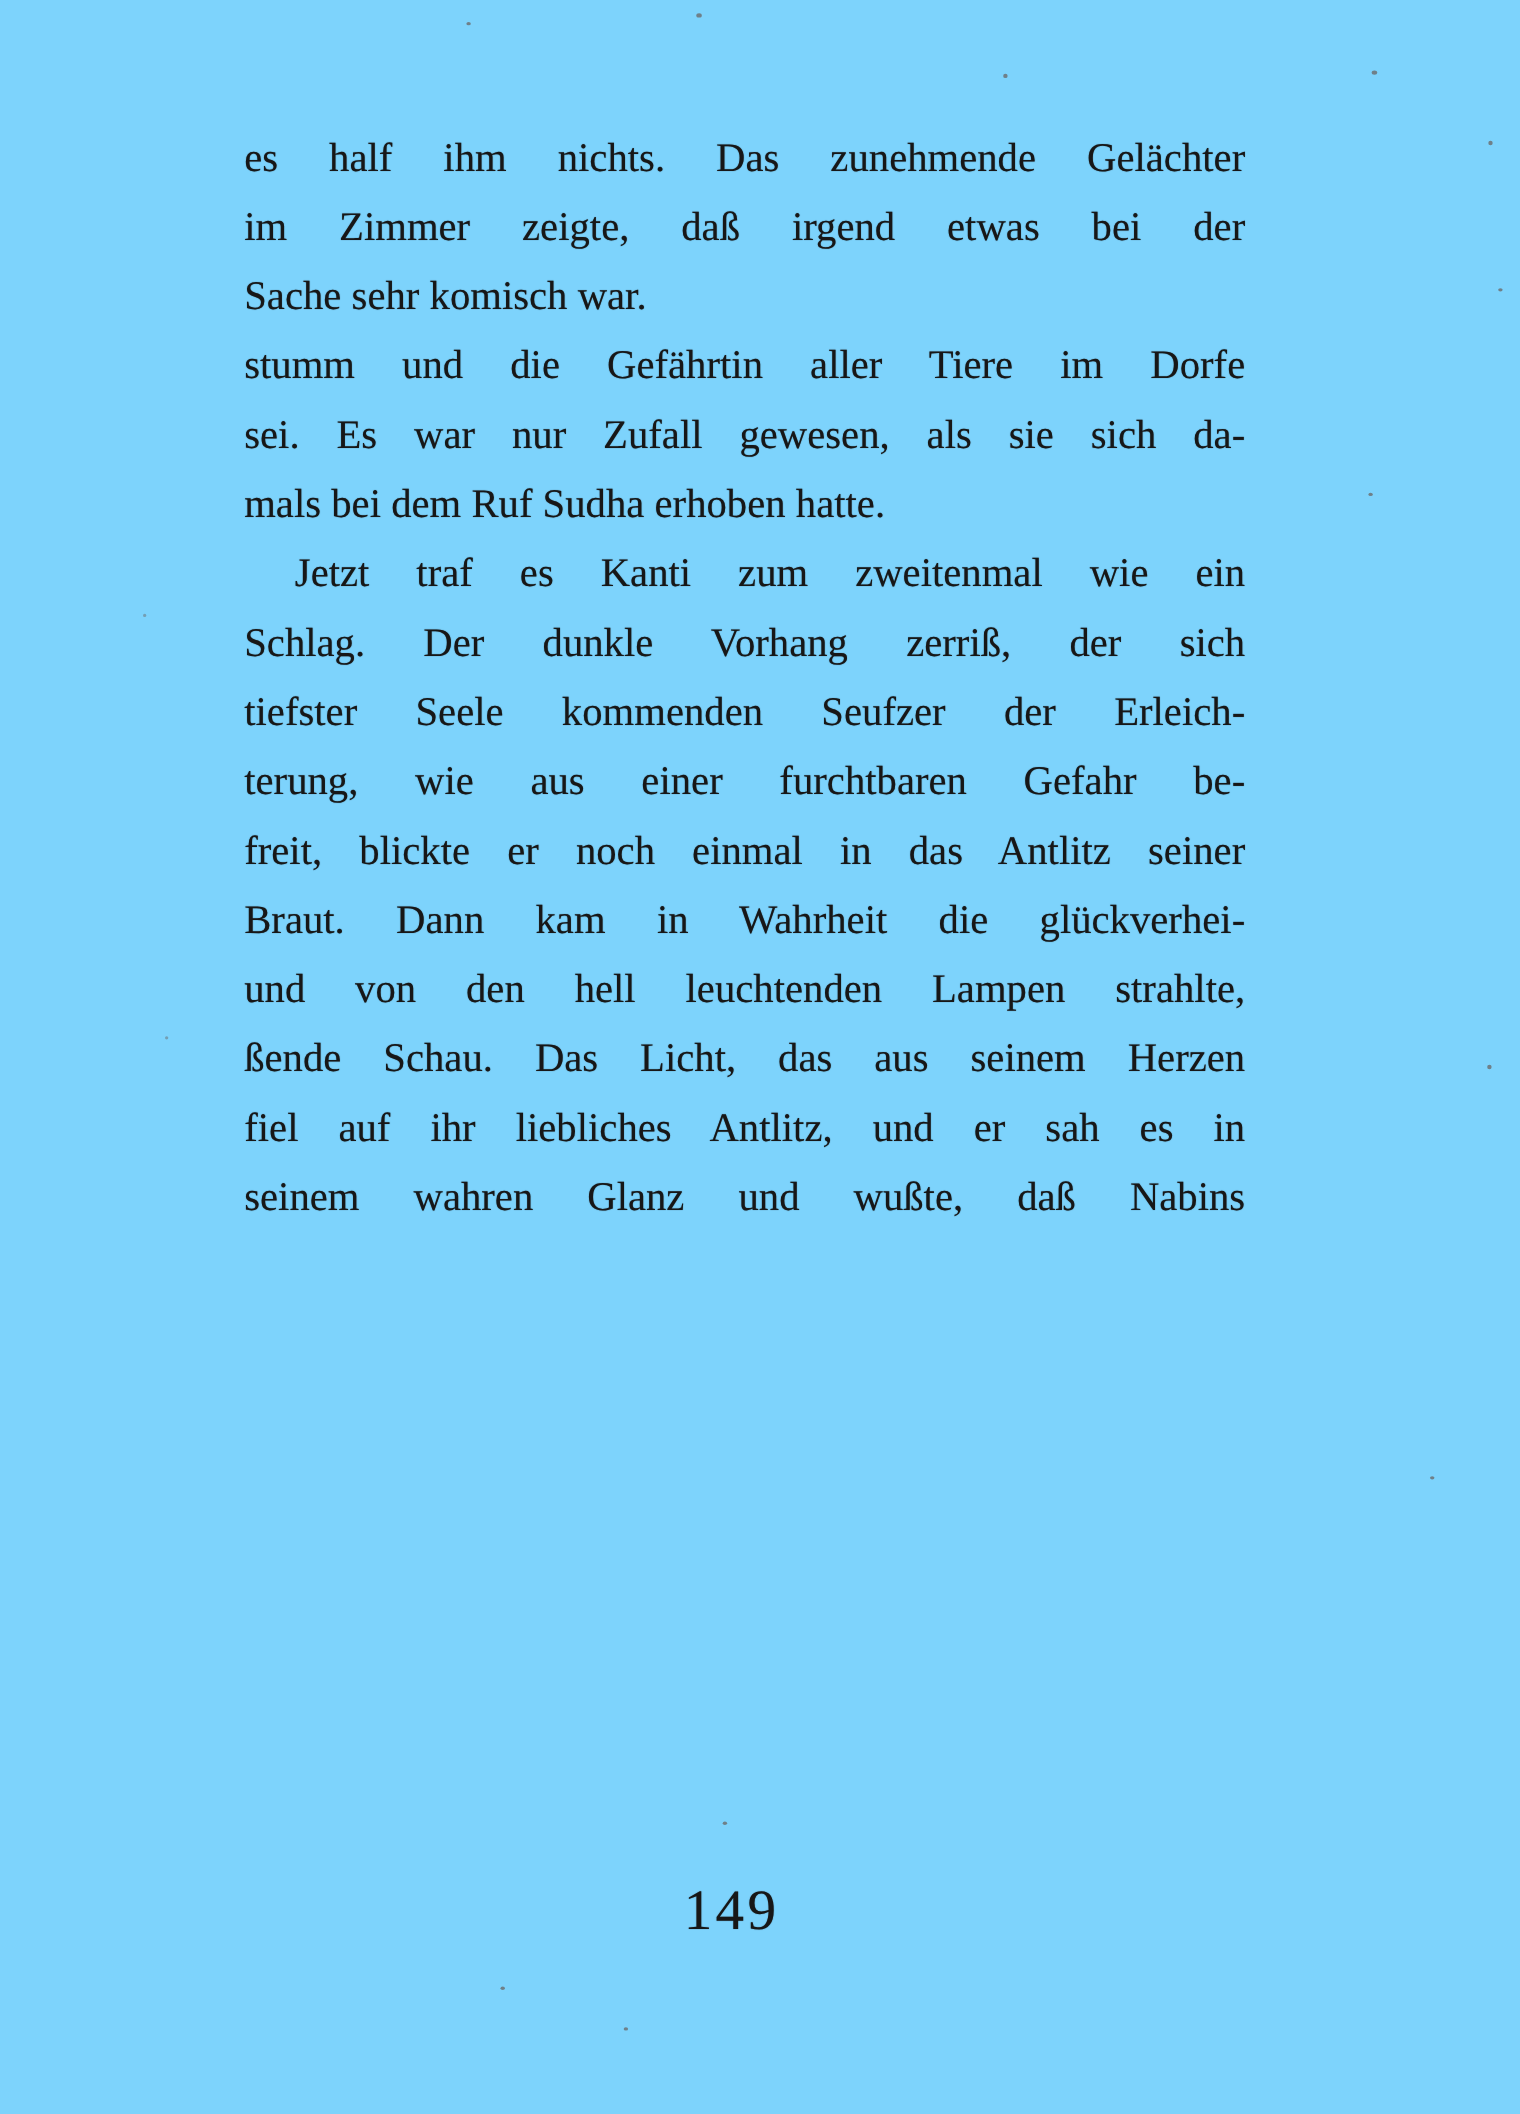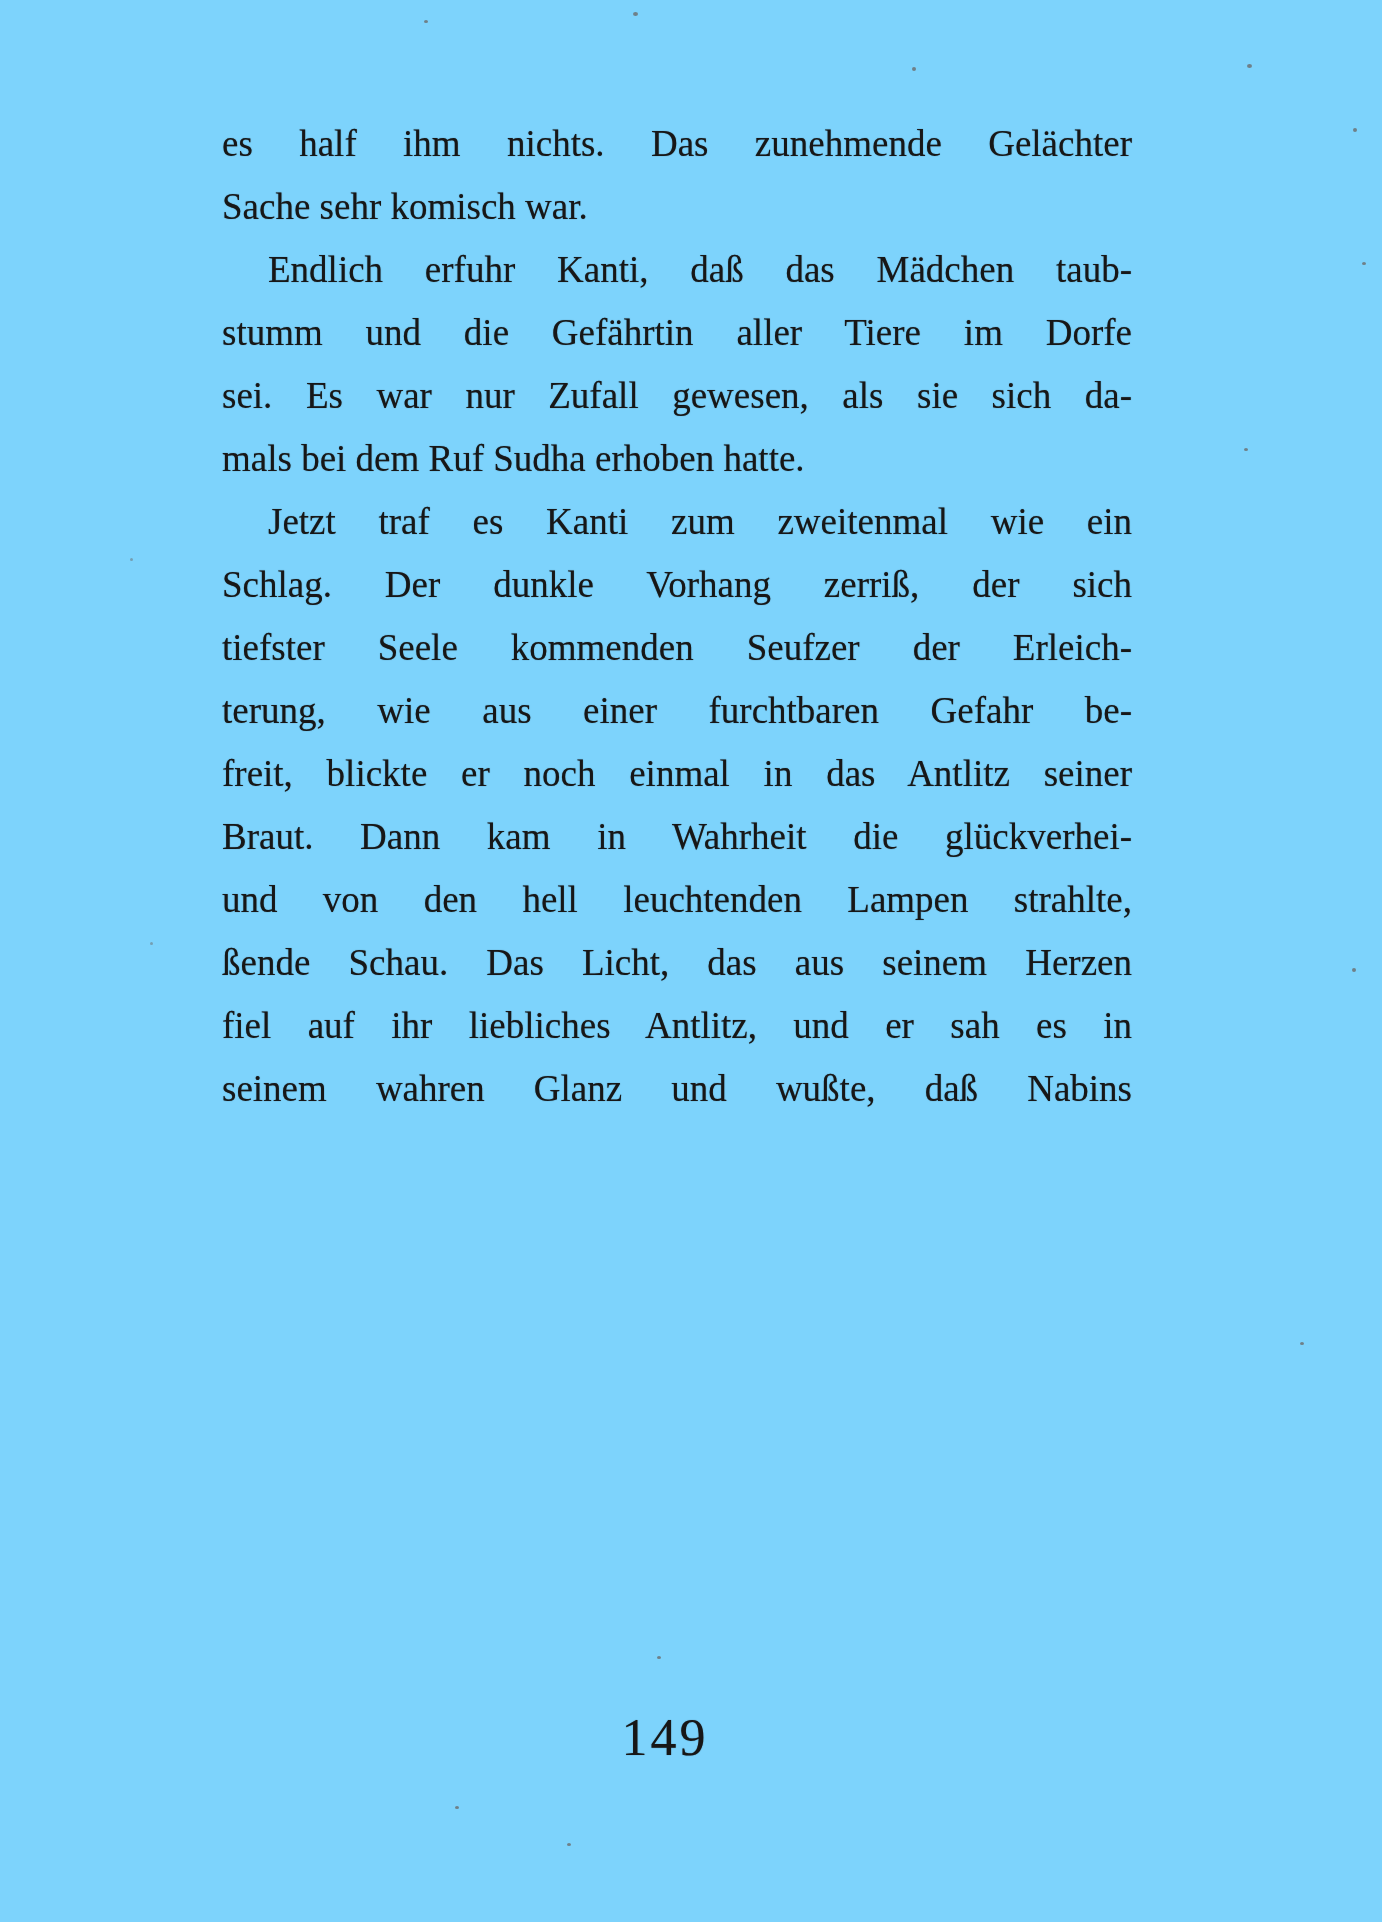--- a/index.html
+++ b/index.html
@@ -74,25 +74,25 @@
 </style>
 </head>
 <body>
 
 <div class="book-page">
 
   <div class="text-block">
 
     <div class="paragraph">
       <div class="line">es half ihm nichts. Das zunehmende Gelächter</div>
+      <div class="line">im Zimmer zeigte, daß irgend etwas bei der</div>
       <div class="line para-end">Sache sehr komisch war.</div>
     </div>
 
     <div class="paragraph">
-      <div class="line indent">Endlich erfuhr Kanti, daß das Mädchen taub-</div>
       <div class="line">stumm und die Gefährtin aller Tiere im Dorfe</div>
       <div class="line">sei. Es war nur Zufall gewesen, als sie sich da-</div>
       <div class="line para-end">mals bei dem Ruf Sudha erhoben hatte.</div>
     </div>
 
     <div class="paragraph">
       <div class="line indent">Jetzt traf es Kanti zum zweitenmal wie ein</div>
       <div class="line">Schlag. Der dunkle Vorhang zerriß, der sich</div>
       <div class="line">tiefster Seele kommenden Seufzer der Erleich-</div>
       <div class="line">terung, wie aus einer furchtbaren Gefahr be-</div>

